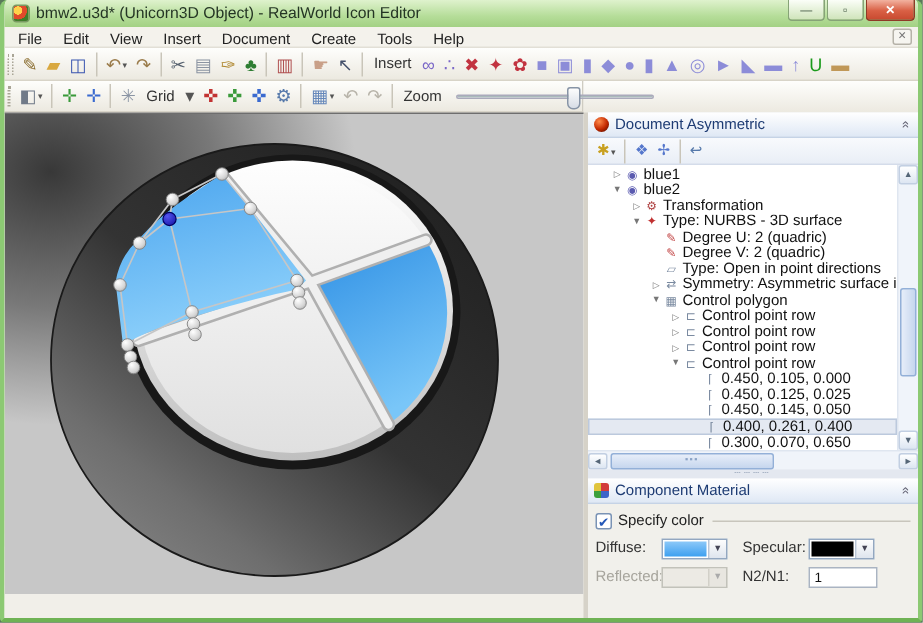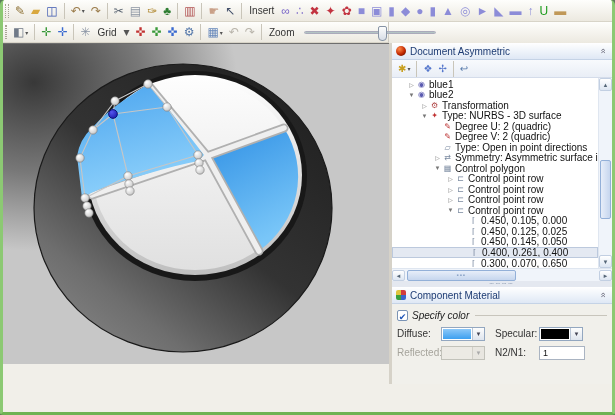--- a/index.html
+++ b/index.html
@@ -71,39 +71,52 @@
   .hsb .sbarrow{height:11px;width:13px;line-height:11px;}
   .htrack{flex:1;position:relative;height:11px;}
   .hthumb{position:absolute;left:2px;width:56%;top:0;height:11px;background:linear-gradient(#e7eef9,#c6d6ee);border:1px solid #93b0d8;border-radius:2px;
      display:flex;align-items:center;justify-content:center;font-size:6px;color:#8aa3c6;letter-spacing:1px;}
   #hsplit{height:6px;background:#e4e8f0;display:flex;align-items:center;justify-content:center;color:#9aa7bb;font-size:7px;letter-spacing:2px;line-height:4px;}
   
   #cm-body{flex:1;background:#f1f0eb;padding:3px 5px 0 5px;font-size:10px;}
   .cm-check-row{display:flex;align-items:center;height:17px;}
   .cb{width:11px;height:11px;background:#fff;border:1px solid #7a93b5;border-radius:2px;text-align:center;margin-right:4px;}
   .ck{font-size:9px;color:#2458b8;line-height:10px;text-decoration:none;}
-  .cb-l{color:#222;font-style:italic;}
+  .cb-l{color:#222;}
   .hline{flex:1;height:1px;background:#c8c5bc;margin-left:6px;}
   .cm-row{display:flex;align-items:center;height:19px;}
   .fl{width:44px;color:#333;}
   .fl.dis{color:#a6a49c;}
   .swatch{width:44px;height:14px;border:1px solid #93a7c0;background:#fff;display:flex;margin-right:10px;}
   .swc{flex:1;margin:1px;}
   .swdd{width:12px;border-left:1px solid #b9c5d6;font-size:6px;color:#445;text-align:center;line-height:12px;background:linear-gradient(#fdfdfd,#dfe5ee);}
   .swatch.dis{border-color:#c2c2ba;background:#eceae4;}
   .swatch.dis .swdd{color:#aaa;background:#e8e6e0;border-color:#d2d0c8;}
   .fi{width:46px;height:14px;border:1px solid #aab4c2;background:#fff;font-size:9px;padding:0 3px;color:#111;}
   s{text-decoration:none;font-style:normal;}
 </style>
 </head>
 <body>
 
 <div id="win">
 
-
+  <div id="titlebar">
+    <span class="app-ico"></span>
+    <span id="title-text">bmw2.u3d* (Unicorn3D Object) - RealWorld Icon Editor</span>
+    <span class="winbtns">
+      <span class="wbtn">—</span>
+      <span class="wbtn">▫</span>
+      <span class="wbtn close">✕</span>
+    </span>
+  </div>
+
+  <div id="menubar">
+    <span id="menu-items"><span class="mi">File</span><span class="mi">Edit</span><span class="mi">View</span><span class="mi">Insert</span><span class="mi">Document</span><span class="mi">Create</span><span class="mi">Tools</span><span class="mi">Help</span></span>
+    <span id="menu-close">✕</span>
+  </div>
 
   <div id="row-tb1" class="tbar-row">
     <span class="tgrip"></span>
     <div id="tb-main" class="tbar">
         <span class="tbtn">
           <s class="tg" style="color: rgb(138, 109, 47);">✎</s>
         </span>
         <span class="tbtn">
           <s class="tg" style="color: rgb(217, 168, 63);">▰</s>
         </span>

